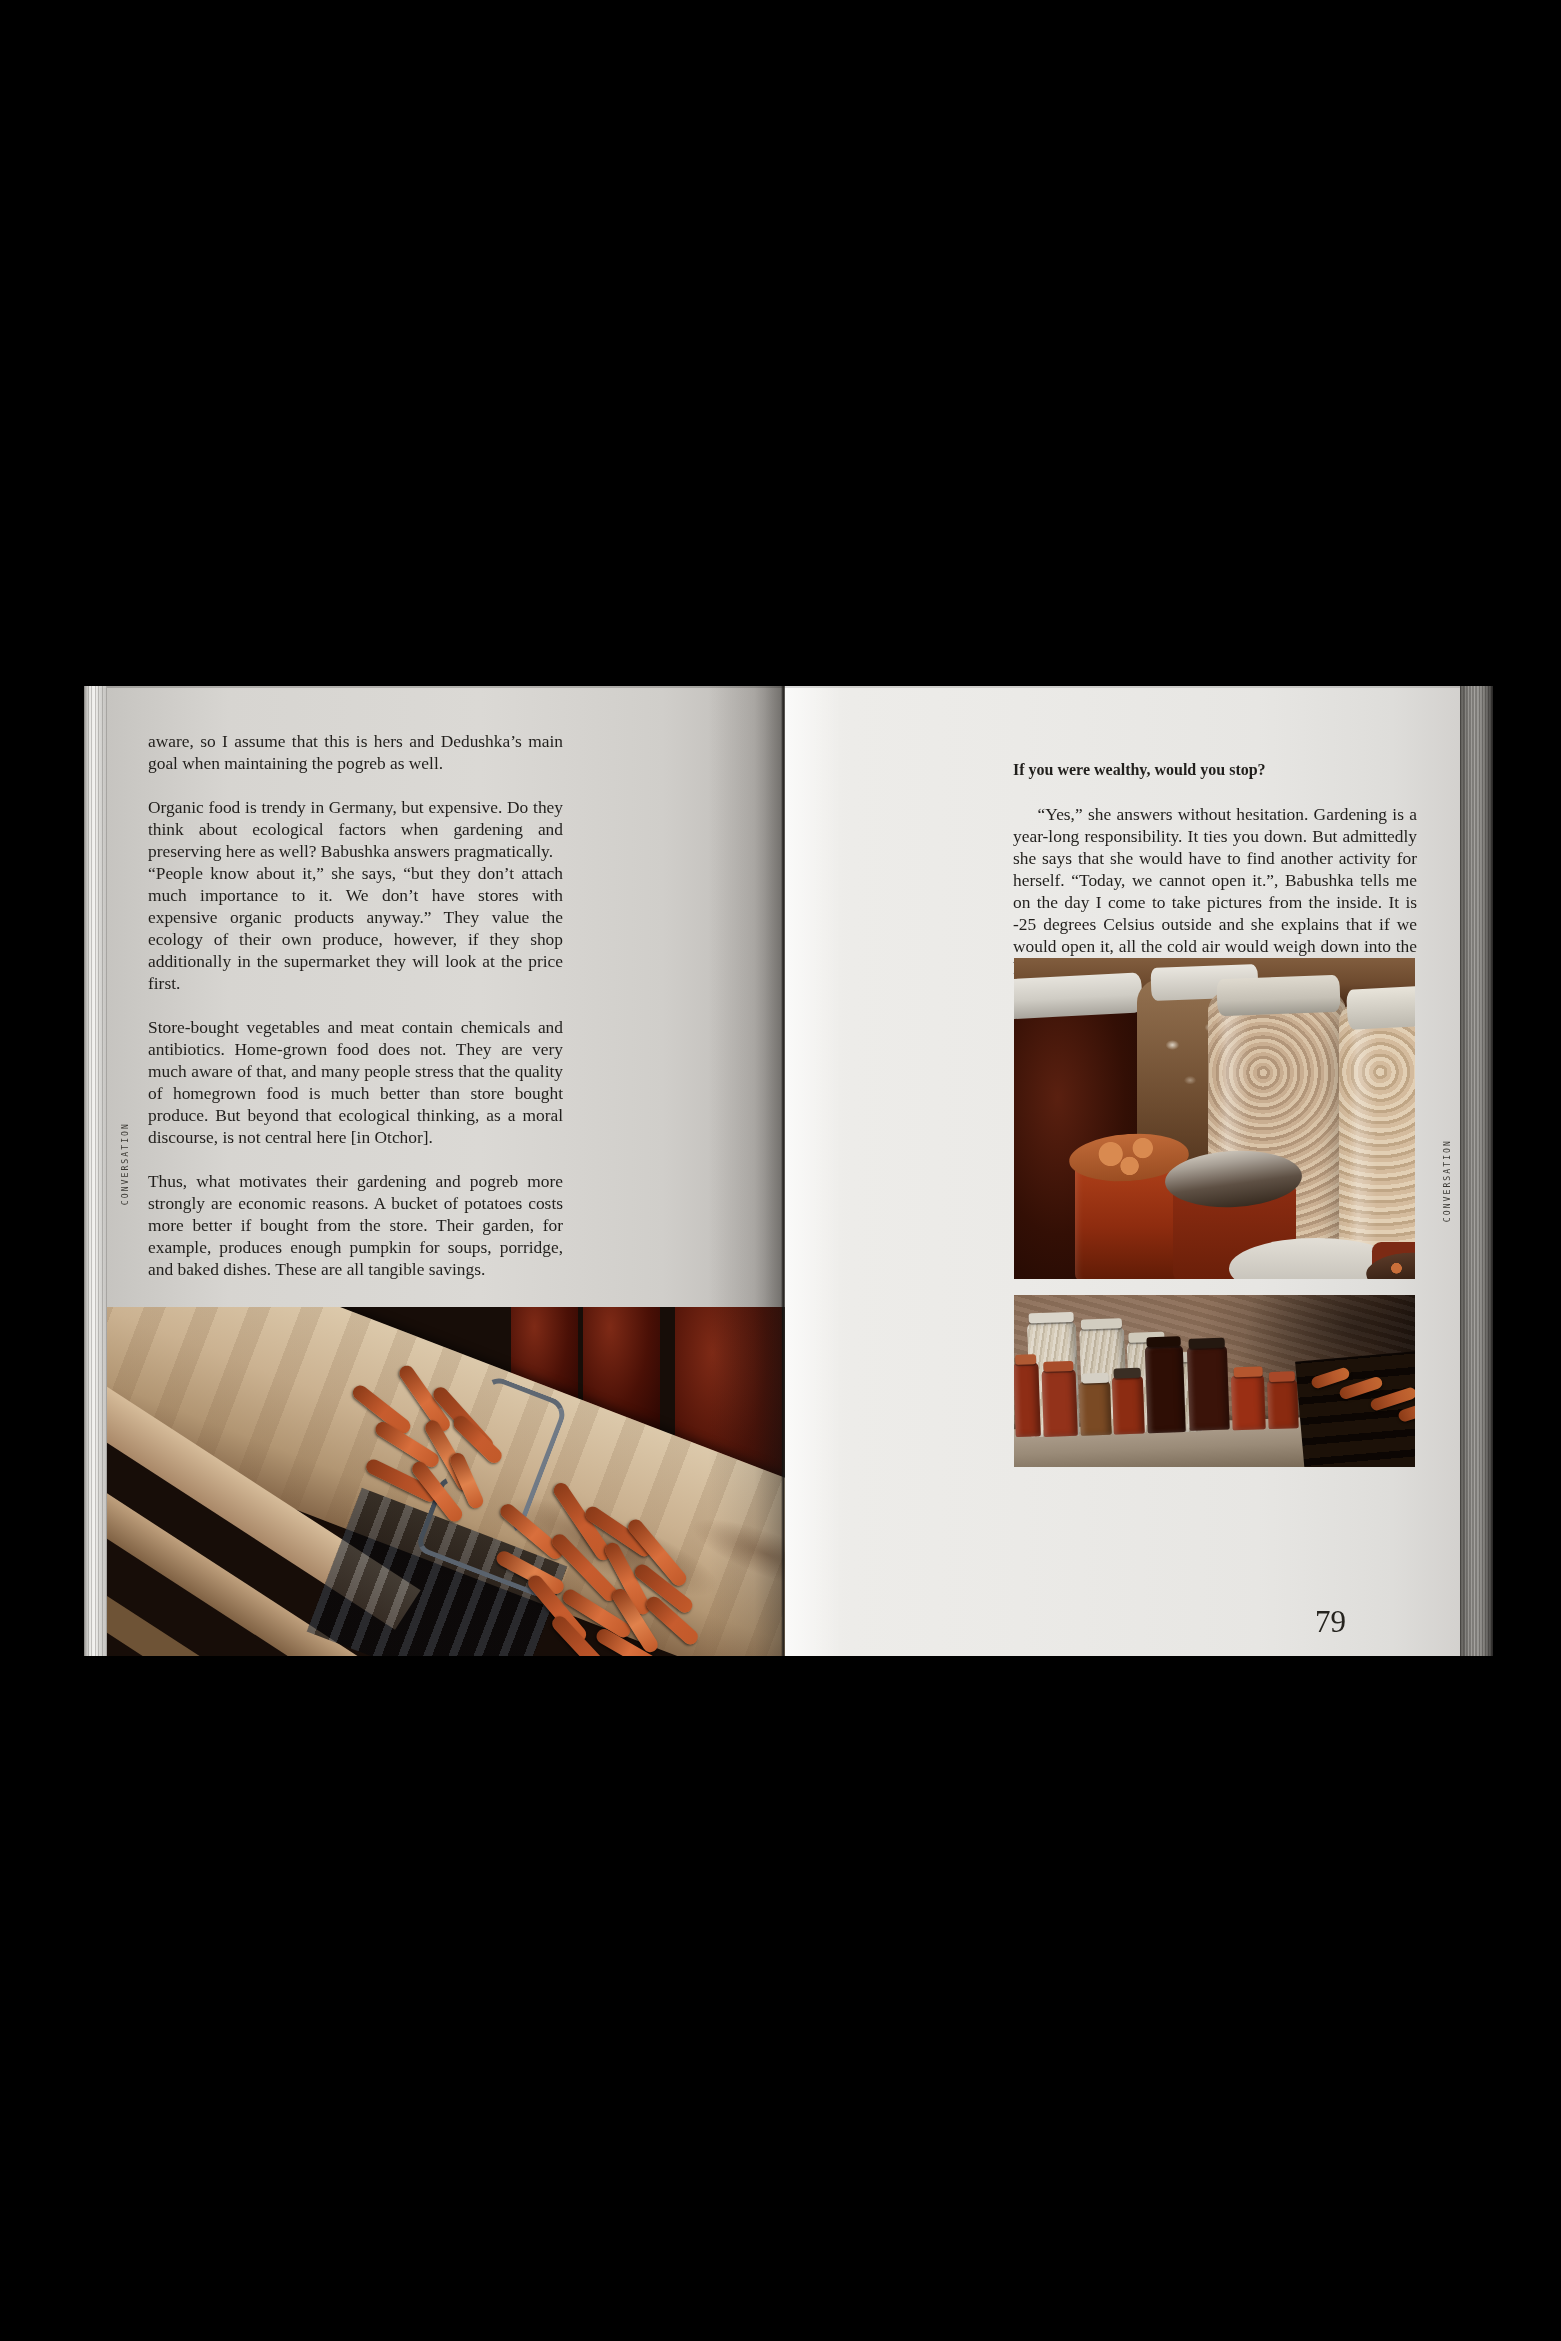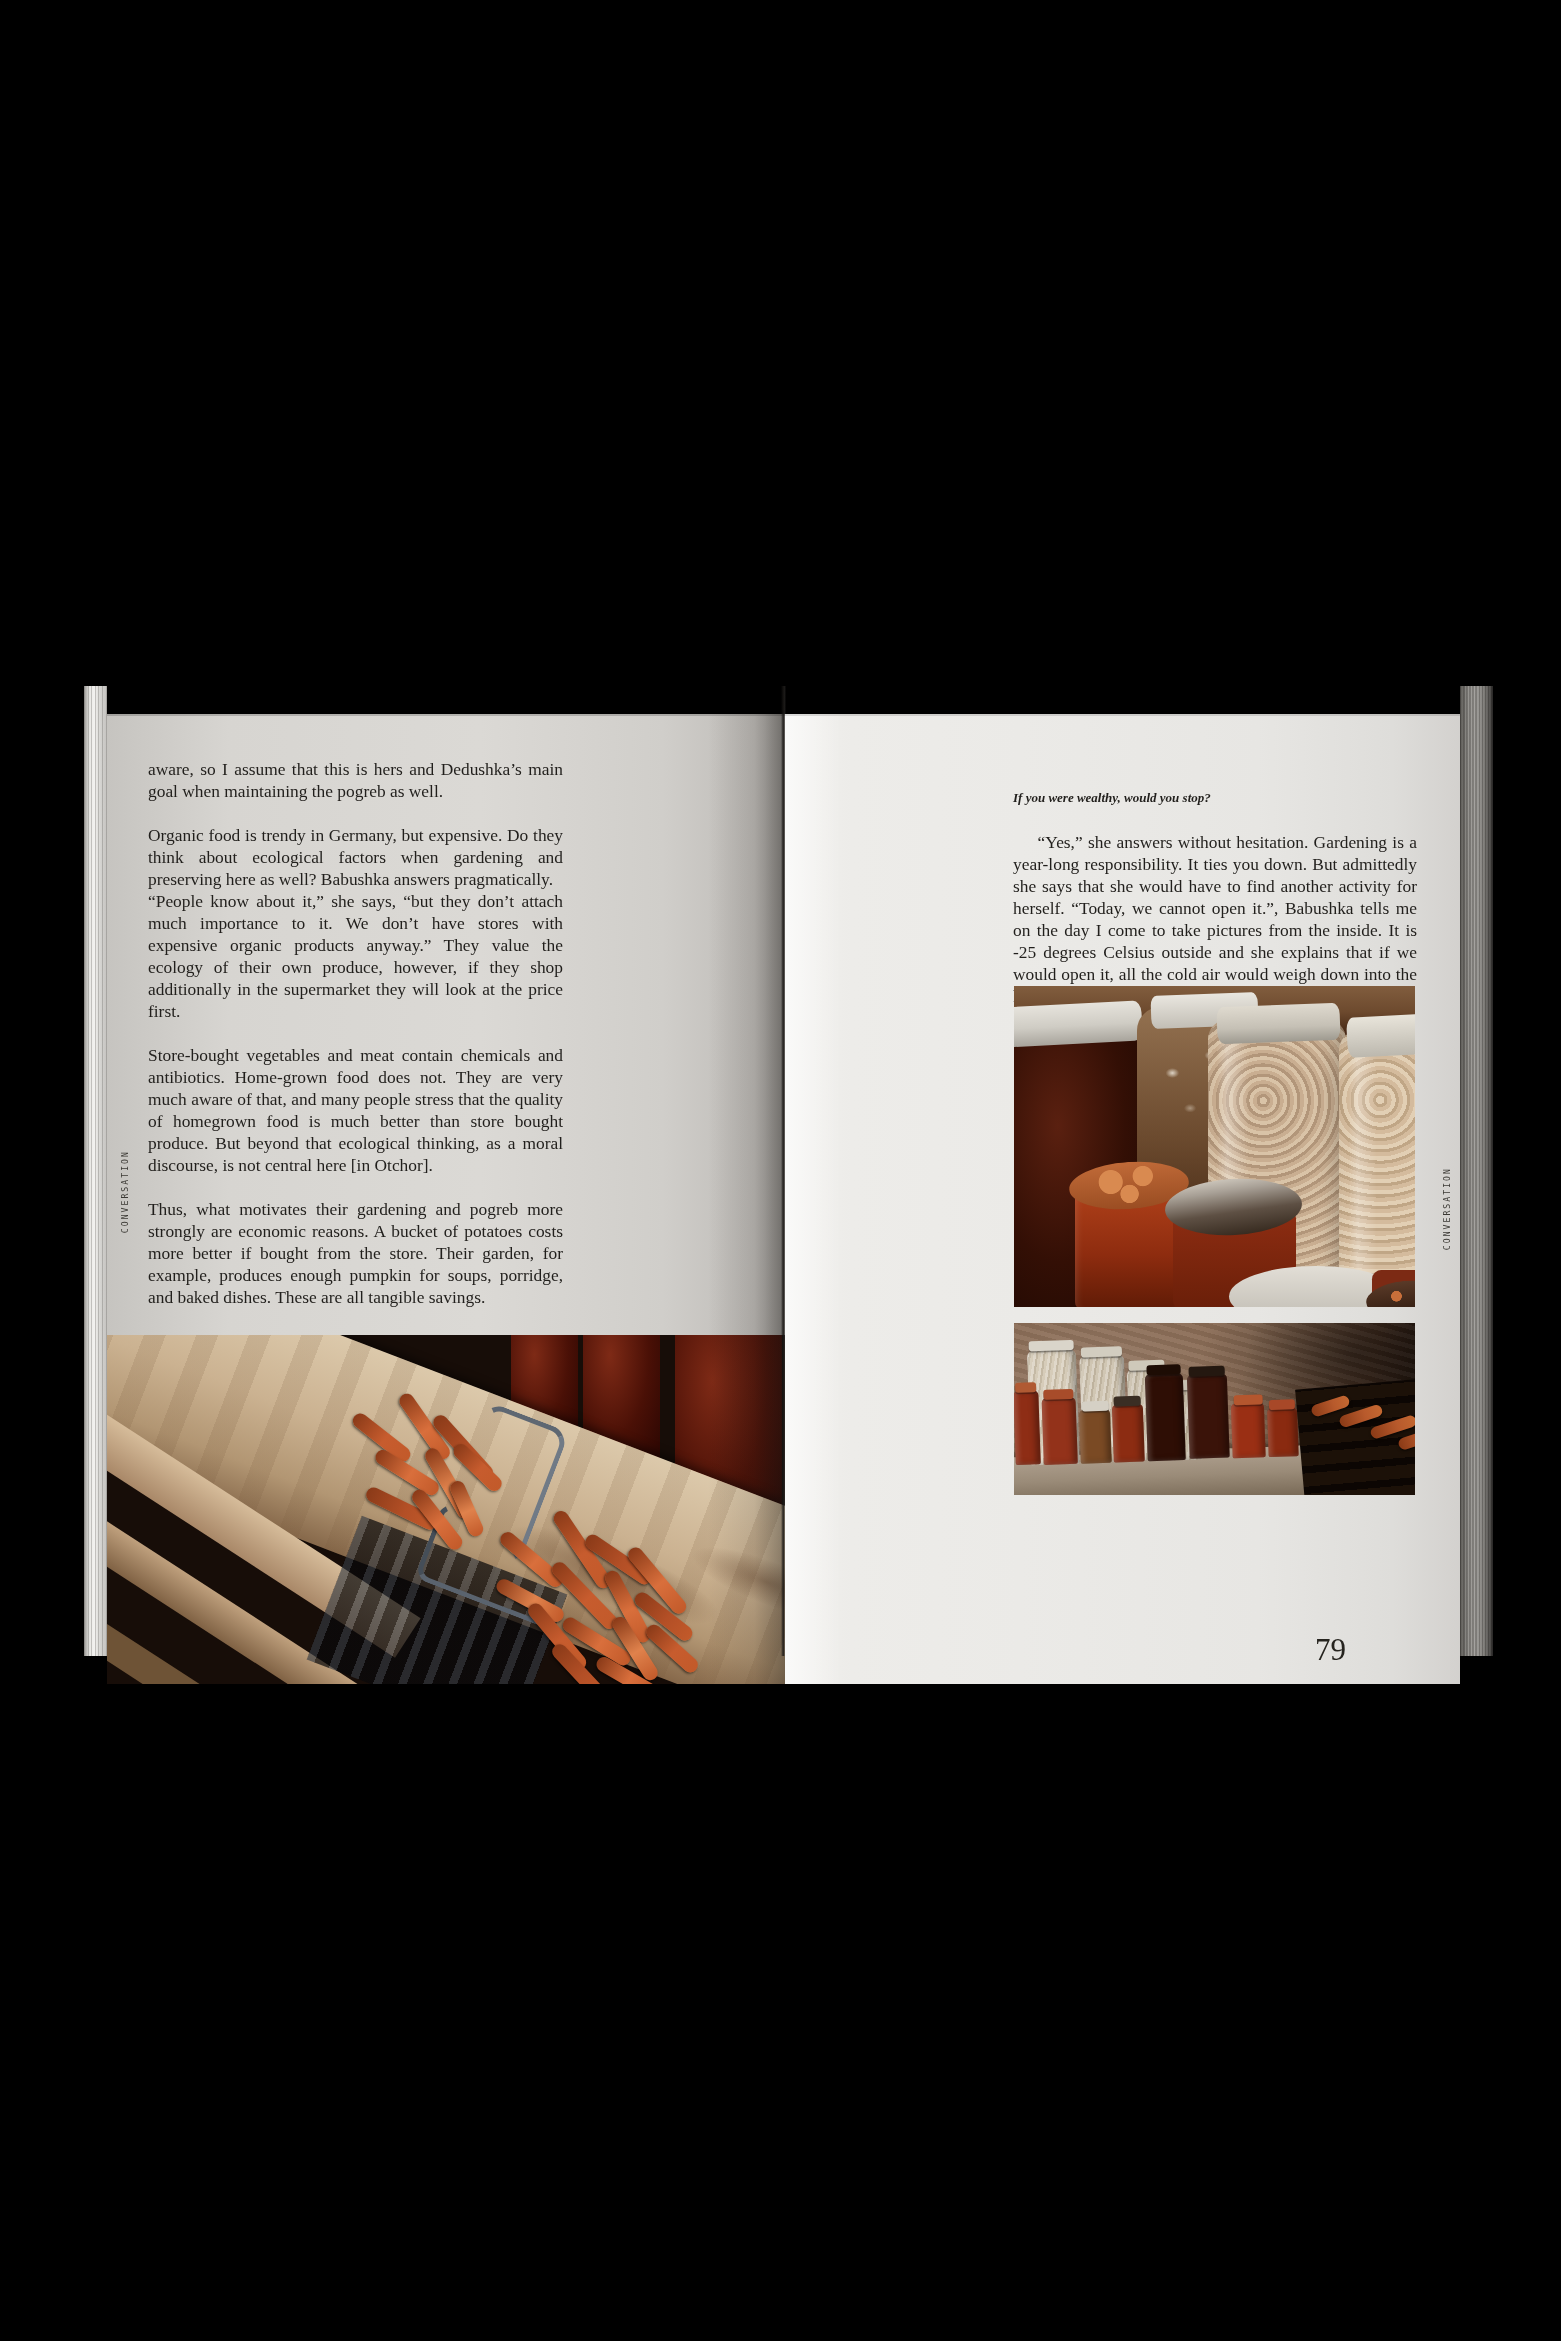--- a/index.html
+++ b/index.html
@@ -8,21 +8,21 @@
     background:#000000;
     font-family:"Liberation Serif","DejaVu Serif",serif;
   }
   .spread{position:absolute;left:84px;top:686px;width:1410px;height:970px;}
   .stack-edge{
     position:absolute;left:0;top:0;width:23px;height:100%;
     background-image:
       repeating-linear-gradient(90deg, rgba(110,108,104,0.35) 0 1px, rgba(255,255,255,0) 1px 3.6px),
       linear-gradient(90deg,#9a9894 0%,#e9e8e5 25%,#f3f2f0 45%,#d6d5d2 70%,#c4c2bf 100%);
   }
-  .page{position:absolute;top:0;height:100%;margin-top:28px;}
+  .page{position:absolute;top:0;height:100%;}
   .page-left{
     left:23px;width:678px;
     background:linear-gradient(90deg,#c6c4c0 0%,#d7d5d1 18%,#dbd9d5 55%,#d0ceca 82%,#bdbab6 97%,#aaa7a3 100%);
   }
   .page-left::before{content:"";position:absolute;left:0;top:0;right:0;height:2px;background:rgba(0,0,0,0.18);}
   .page-right{
     left:701px;width:675px;
     background:linear-gradient(90deg,#f2f1ee 0%,#edecE9 10%,#ebeae7 35%,#e7e6e3 70%,#dedddA 90%,#d3d1ce 100%);
   }
   .page-right::before{content:"";position:absolute;left:0;top:0;bottom:0;width:56px;
@@ -38,21 +38,21 @@
       repeating-linear-gradient(90deg, rgba(40,38,36,0.25) 0 1.5px, rgba(255,255,255,0.06) 1.5px 3.1px),
       linear-gradient(90deg,#4e4c48 0%,#8d8b87 22%,#a09e9a 45%,#7b7975 72%,#3c3a38 95%,#141312 100%);
   }
 
   .text-col{position:absolute;color:#211f1c;font-size:17.4px;line-height:22px;text-align:justify;}
   .text-col p{margin:0 0 22px 0;}
   .text-col p.tight{margin-bottom:0;}
   .text-col p.last{margin-bottom:0;}
   .col-left{left:41px;top:44px;width:415px;}
   .col-right{left:228px;top:73px;width:404px;}
-  .question{margin:0;font-size:13px;line-height:22px;font-style:italic;font-weight:700;text-align:left;}
+  .question{margin:0;font-size:16px;line-height:22px;font-weight:700;text-align:left;}
   .answer{text-indent:24.6px;}
   .closing{position:absolute;left:228px;top:808px;width:404px;color:#211f1c;
     font-size:17.4px;line-height:22px;text-align:justify;margin:0;}
   .pgnum{position:absolute;left:530px;top:920px;width:102px;text-align:left;
     color:#26241f;font-size:31px;line-height:32px;}
   .margin-label{
     position:absolute;width:205px;height:11.3px;line-height:11.3px;text-align:center;
     transform:rotate(-90deg);
     font-family:"DejaVu Sans Mono",monospace;font-size:8.2px;letter-spacing:2px;
     color:#3a3833;white-space:nowrap;

